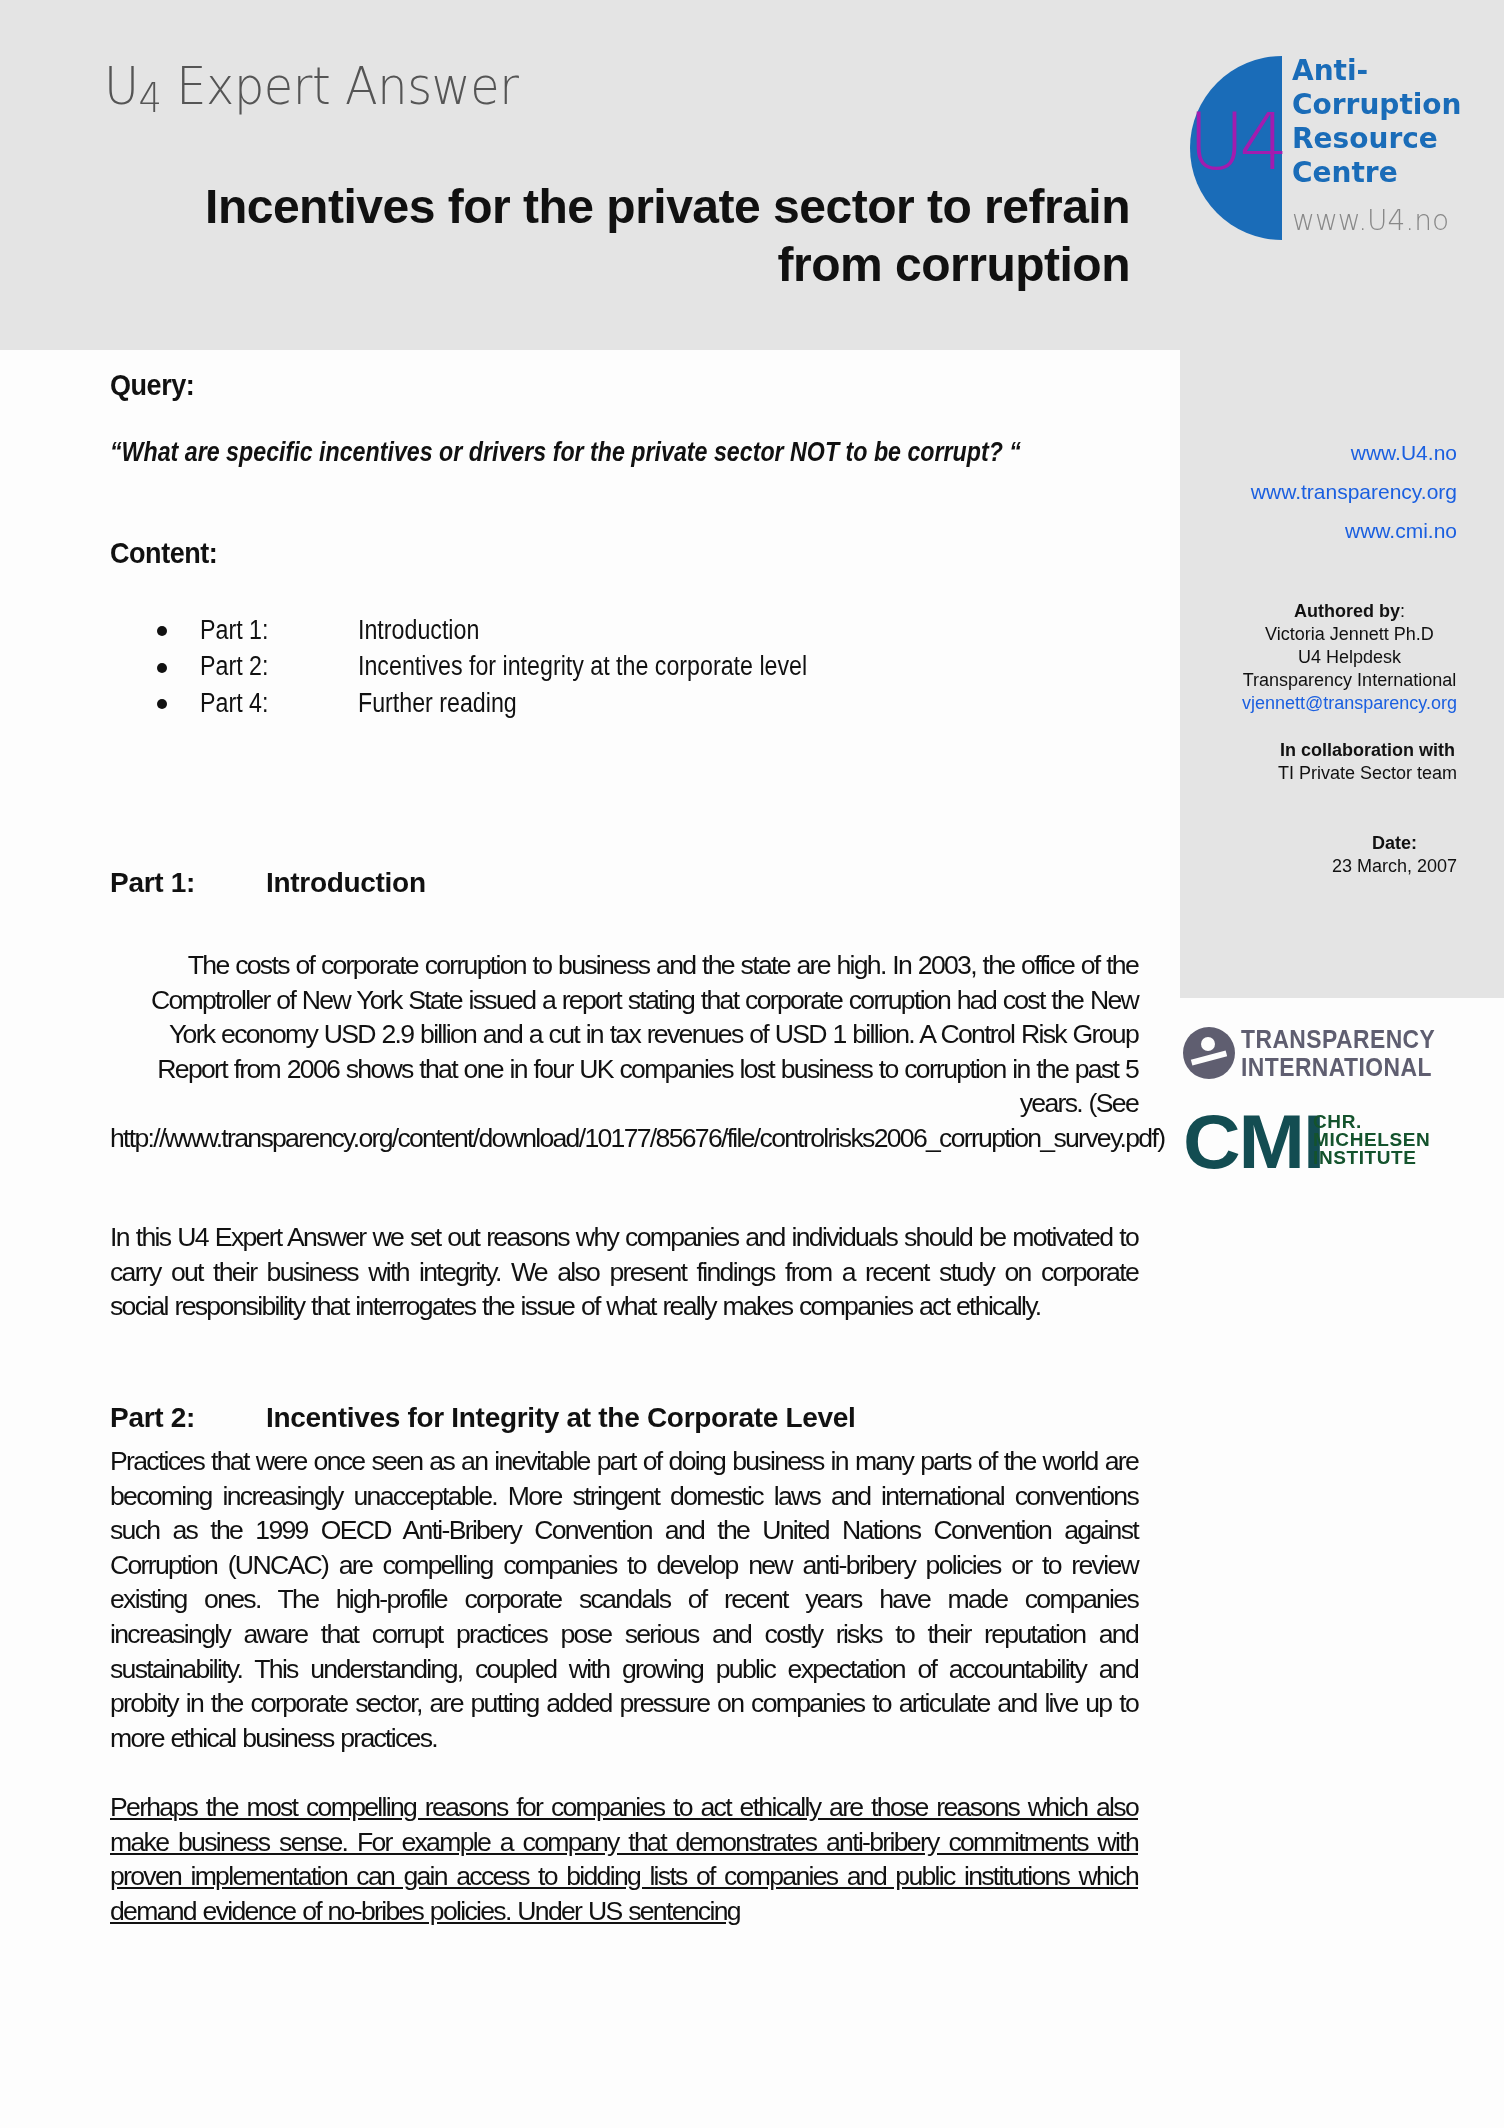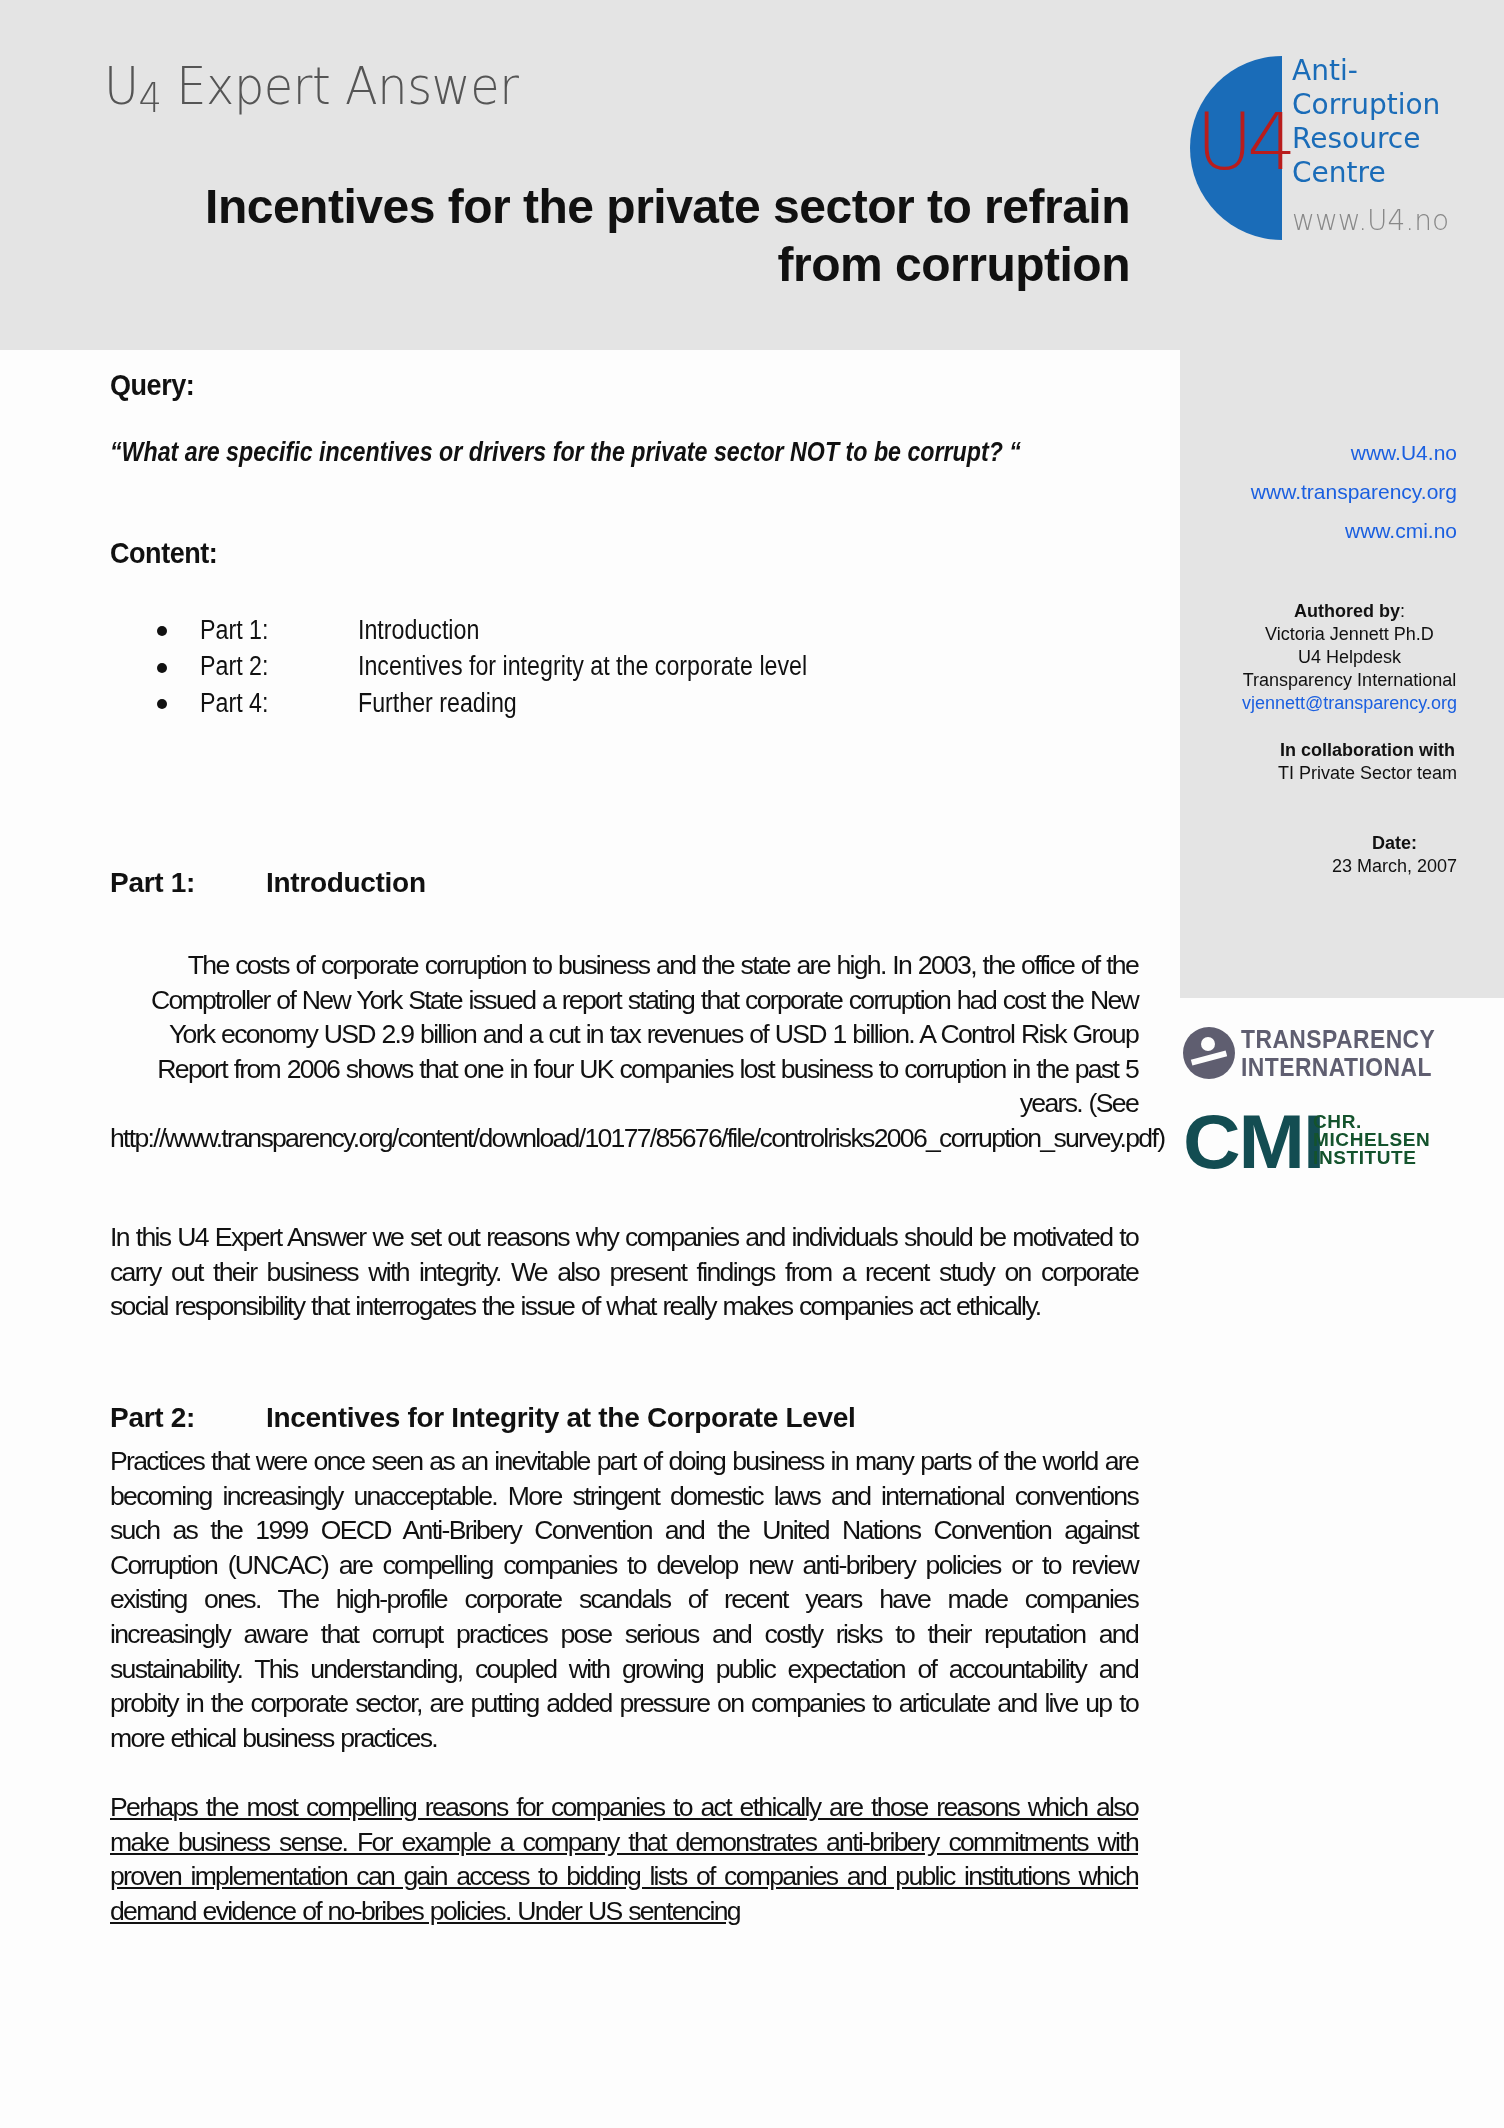--- a/index.html
+++ b/index.html
@@ -29,27 +29,27 @@
     letter-spacing: -0.5px;
     text-align: right;
   }
   
   .u4-logo { position: absolute; left: 1188px; top: 56px; width: 300px; height: 186px; }
   .u4-half {
     position: absolute; left: 2px; top: 0; width: 92px; height: 184px;
     background: #1a6cb8; border-radius: 92px 0 0 92px;
   }
   .u4-mark {
-    position: absolute; left: 8px; top: 46px; color: #b91c1c;
+    position: absolute; left: 0; top: 46px; color: #a21caf;
     font-family: "DejaVu Sans", sans-serif; font-weight: 200; font-size: 78px; line-height: 80px;
     letter-spacing: -6px;
   }
   .u4-text {
     position: absolute; left: 104px; top: -2px; color: #1a6cb8;
-    font-family: "DejaVu Sans", sans-serif; font-weight: 400; font-size: 28px; line-height: 34px;
+    font-family: "DejaVu Sans", sans-serif; font-weight: 700; font-size: 28px; line-height: 34px;
   }
   .u4-url {
     position: absolute; left: 104px; top: 148px; color: #888;
     font-family: "DejaVu Sans", sans-serif; font-weight: 200; font-size: 28px;
   }
   
   .section-label {
     position: absolute; left: 110px; font-size: 30px; font-weight: bold;
     letter-spacing: -0.5px; transform: scaleX(0.9); transform-origin: left;
   }

